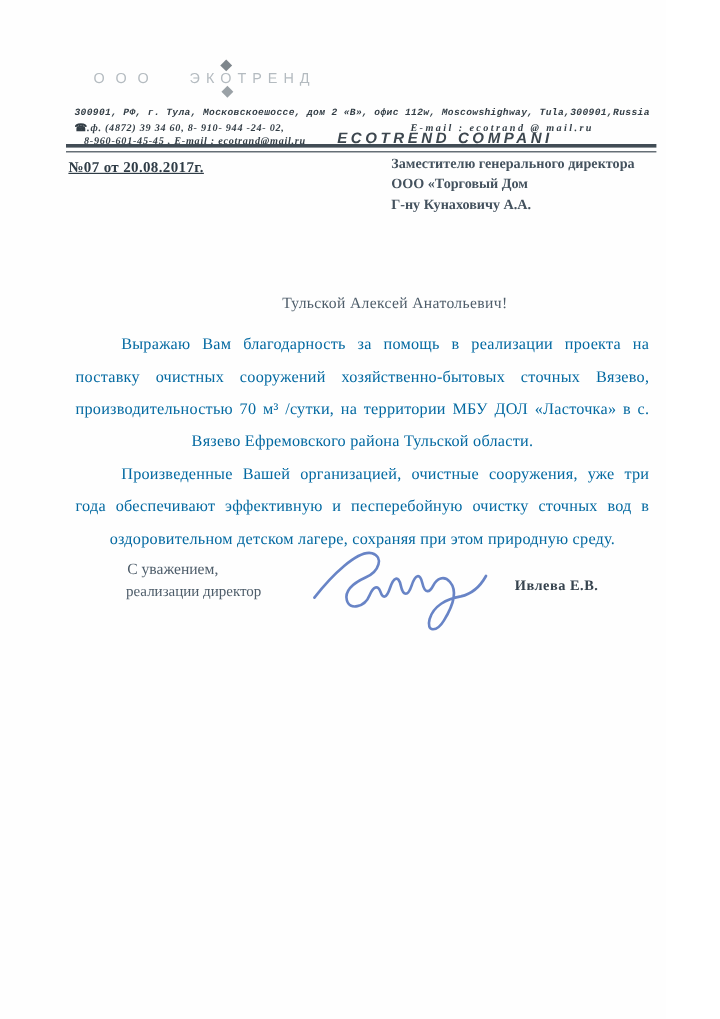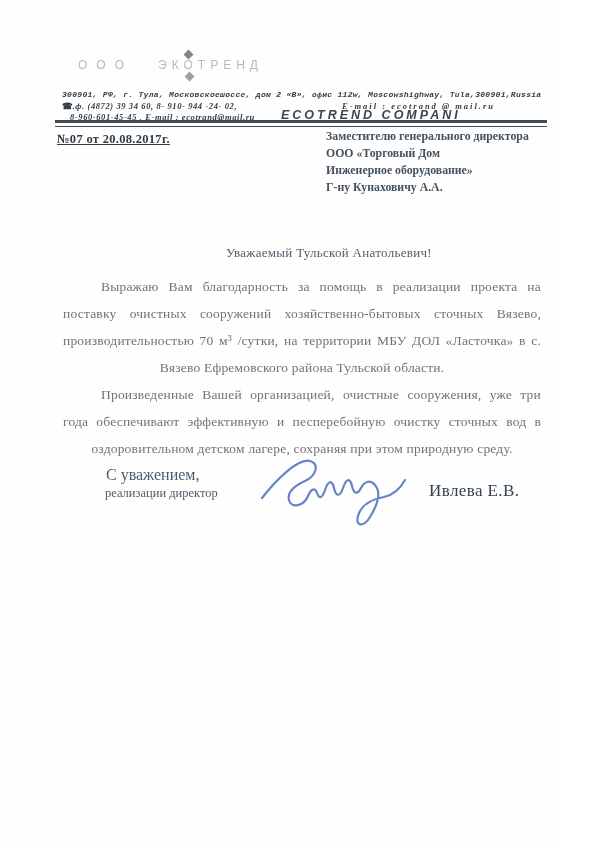--- a/index.html
+++ b/index.html
@@ -40,33 +40,33 @@
   
   .ref-line{position:absolute;top:132px;left:57px;
     font-weight:bold;font-size:12.5px;color:#2f3c46;
     text-decoration:underline;letter-spacing:.3px;}
   .recipient{position:absolute;top:128px;left:305px;width:250px;
     font-weight:bold;font-size:11.8px;line-height:17px;color:#44525e;margin-left:21px;}
   
   .salutation{position:absolute;top:245px;left:90px;width:478px;
     text-align:center;font-size:13px;color:#4e5d6a;letter-spacing:.3px;}
   .para{position:absolute;left:63px;width:478px;
-    font-size:13.5px;color:#737373;letter-spacing:.2px;}
+    font-size:13.5px;color:#0369a1;letter-spacing:.2px;}
   .para-1{top:273px;}
   .para-2{top:381px;}
   .jline{line-height:27px;text-align:justify;text-align-last:justify;}
   .jline-last{line-height:27px;text-align:center;}
   .indent{padding-left:38px;box-sizing:border-box;}
   
   .closing-regards{position:absolute;top:466px;left:106px;
-    font-size:16px;color:#4e5d6a;}
+    font-size:13px;color:#4e5d6a;}
   .closing-title{position:absolute;top:486px;left:105px;
     font-size:12.5px;color:#4e5d6a;}
   .signer-name{position:absolute;top:481px;left:429px;
-    font-weight:normal;font-size:17px;color:#36434e;letter-spacing:.4px;}
+    font-weight:bold;font-size:12px;color:#36434e;letter-spacing:.4px;}
   .signature{position:absolute;top:446px;left:252px;width:165px;height:92px;}
 </style>
 </head>
 <body>
 
 <div class="page">
 
   <div class="logo-row">
     <span class="logo-prefix">ООО</span>
     <span class="logo-name">ЭКОТРЕНД</span>
@@ -84,25 +84,24 @@
 
   <div class="phone-line2">8-960-601-45-45 , E-mail : ecotrand@mail.ru</div>
 
   <div class="double-rule"></div>
 
   <div class="ref-line">№07 от 20.08.2017г.</div>
 
   <div class="recipient">
     <div>Заместителю генерального директора</div>
     <div>ООО «Торговый Дом</div>
-    <div>Инженерное оборудование»</div>
     <div>Г-ну Кунаховичу А.А.</div>
   </div>
 
-  <div class="salutation">Уважаемый Тульской Анатольевич!</div>
+  <div class="salutation">Тульской Алексей Анатольевич!</div>
 
   <div class="para para-1">
     <div class="jline indent">Выражаю Вам благодарность за помощь в реализации проекта на</div>
     <div class="jline">поставку очистных сооружений хозяйственно-бытовых сточных Вязево,</div>
     <div class="jline">производительностью 70 м³ /сутки, на территории МБУ ДОЛ «Ласточка» в с.</div>
     <div class="jline-last">Вязево Ефремовского района Тульской области.</div>
   </div>
 
   <div class="para para-2">
     <div class="jline indent">Произведенные Вашей организацией, очистные сооружения, уже три</div>

